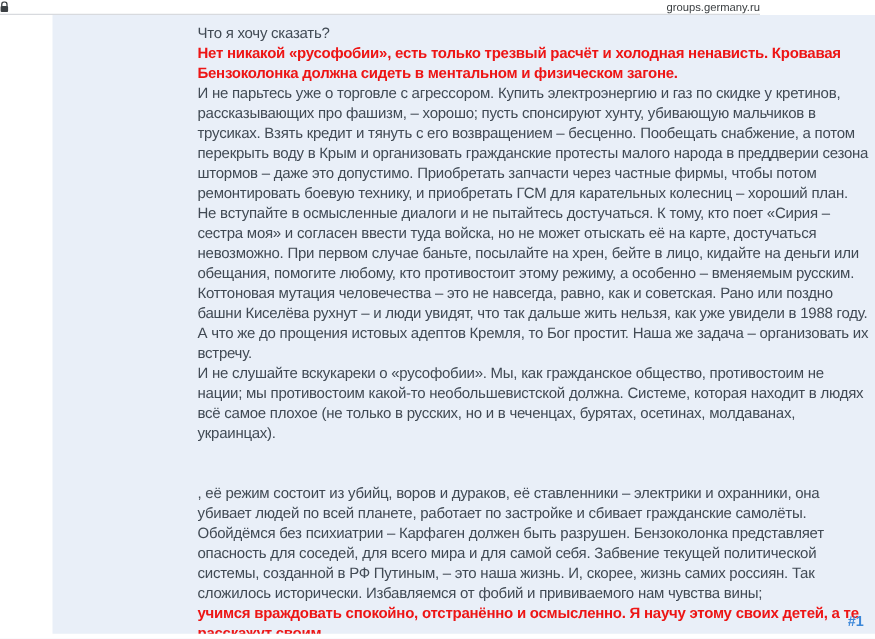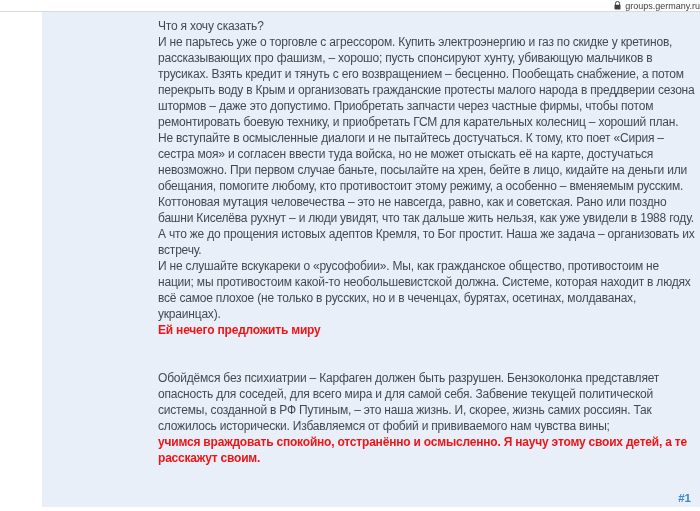--- a/index.html
+++ b/index.html
@@ -8,24 +8,24 @@
     width: 700px; height: 511px;
     background: #ffffff;
     font-family: "Liberation Sans", sans-serif;
     position: relative;
     overflow: hidden;
   }
 
   
   .browser-bar {
     position: absolute; left: 0; top: 0;
-    width: 700px; height: 12px;
+    width: 608px; height: 12px;
     background: #ffffff;
     border-bottom: 1px solid #d8dade;
-    display: flex; align-items: center; justify-content: flex-end;
+    display: flex; align-items: center; justify-content: space-between;
     gap: 4px;
   }
   .browser-bar .url {
     font-size: 9px; line-height: 10px; color: #3c4043;
   }
   .lock { display: inline-flex; align-items: center; }
 
   
   .content {
     position: absolute; left: 42px; top: 12px;
@@ -60,24 +60,25 @@
       <path d="M1.4 4V2.6a2.1 2.1 0 0 1 4.2 0V4" fill="none" stroke="#3c4043" stroke-width="1"></path>
       <rect x="0.5" y="3.8" width="6" height="4.7" rx="0.8" fill="#3c4043"></rect>
     </svg>
   </span>
   <span class="url">groups.germany.ru</span>
 </div>
 
 <div class="content">
   <div class="post-body">
     <p>Что я хочу сказать?</p>
+    <p class="red">Нет никакой «русофобии», есть только трезвый расчёт и холодная ненависть. Кровавая Бензоколонка должна сидеть в ментальном и физическом загоне.</p>
     <p>И не парьтесь уже о торговле с агрессором. Купить электроэнергию и газ по скидке у кретинов, рассказывающих про фашизм, – хорошо; пусть спонсируют хунту, убивающую мальчиков в трусиках. Взять кредит и тянуть с его возвращением – бесценно. Пообещать снабжение, а потом перекрыть воду в Крым и организовать гражданские протесты малого народа в преддверии сезона штормов – даже это допустимо. Приобретать запчасти через частные фирмы, чтобы потом ремонтировать боевую технику, и приобретать ГСМ для карательных колесниц – хороший план. Не вступайте в осмысленные диалоги и не пытайтесь достучаться. К тому, кто поет «Сирия – сестра моя» и согласен ввести туда войска, но не может отыскать её на карте, достучаться невозможно. При первом случае баньте, посылайте на хрен, бейте в лицо, кидайте на деньги или обещания, помогите любому, кто противостоит этому режиму, а особенно – вменяемым русским.</p>
     <p>Коттоновая мутация человечества – это не навсегда, равно, как и советская. Рано или поздно башни Киселёва рухнут – и люди увидят, что так дальше жить нельзя, как уже увидели в 1988 году. А что же до прощения истовых адептов Кремля, то Бог простит. Наша же задача – организовать их встречу.</p>
     <p>И не слушайте вскукареки о «русофобии». Мы, как гражданское общество, противостоим не нации; мы противостоим какой-то необольшевистской должна. Системе, которая находит в людях всё самое плохое (не только в русских, но и в чеченцах, бурятах, осетинах, молдаванах, украинцах).</p>
-    <p class="red">Ей нечего предложить миру</p>
     <div class="gap"></div>
+    <p>, её режим состоит из убийц, воров и дураков, её ставленники – электрики и охранники, она убивает людей по всей планете, работает по застройке и сбивает гражданские самолёты.</p>
     <p>Обойдёмся без психиатрии – Карфаген должен быть разрушен. Бензоколонка представляет опасность для соседей, для всего мира и для самой себя. Забвение текущей политической системы, созданной в РФ Путиным, – это наша жизнь. И, скорее, жизнь самих россиян. Так сложилось исторически. Избавляемся от фобий и прививаемого нам чувства вины;</p>
     <p class="red">учимся враждовать спокойно, отстранённо и осмысленно. Я научу этому своих детей, а те расскажут своим.</p>
 
   </div>
 
   <a class="post-number">#1</a>
 </div>
 
 </body></html>

